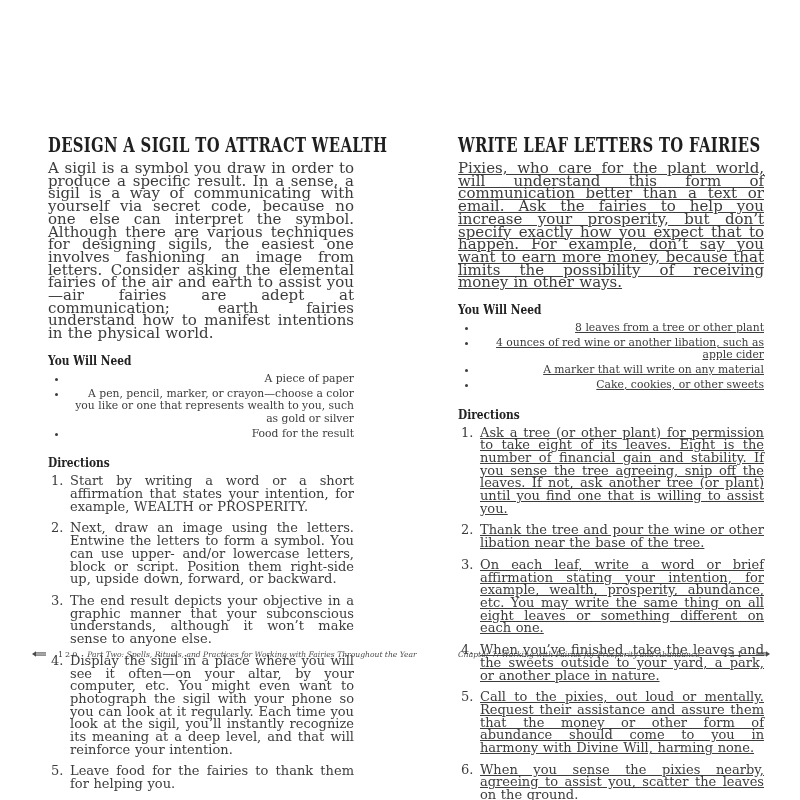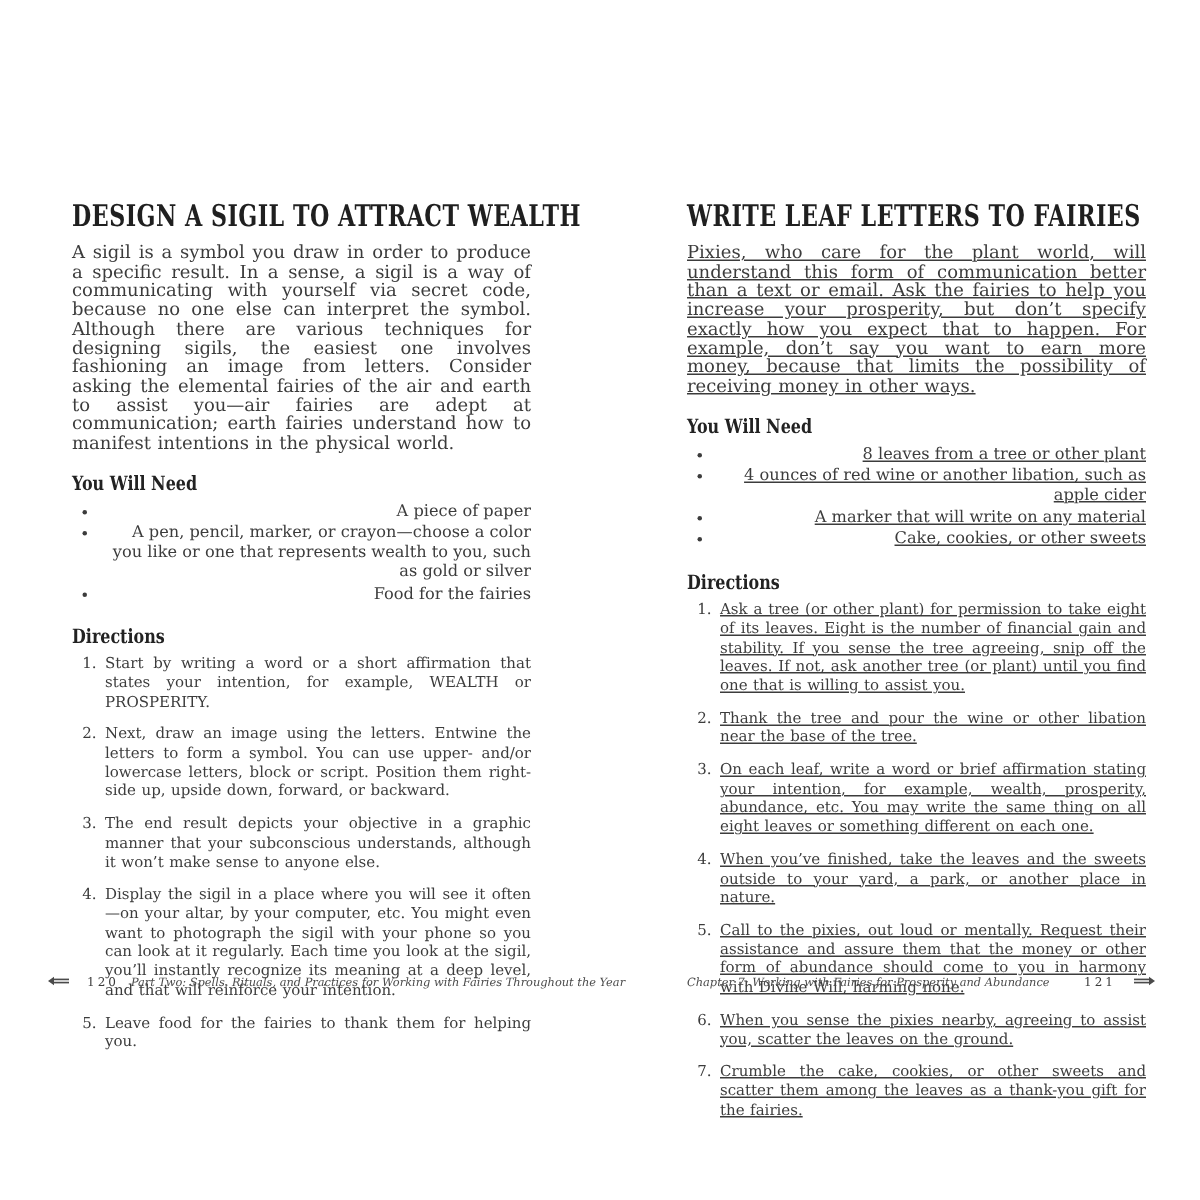--- a/index.html
+++ b/index.html
@@ -31,21 +31,21 @@
     font-weight: bold;
     font-size: 19px;
     letter-spacing: 0.4px;
     color: #1f1f1f;
     transform: scale(0.78, 1.05);
     transform-origin: left bottom;
     white-space: nowrap;
     margin: 0 0 6px 0;
   }
   .body-text {
-    font-size: 12px;
+    font-size: 15px;
     line-height: 12.7px;
     text-align: justify;
     margin: 0;
     word-spacing: 0.5px;
   }
   .subheading {
     display: inline-block;
     font-family: "DejaVu Serif", serif;
     font-weight: bold;
     font-size: 12.5px;
@@ -66,21 +66,21 @@
     text-align: right;
     margin: 0 0 2px 0;
     padding-left: 2px;
   }
   ol.directions {
     margin: 0;
     padding: 0 0 0 20px;
     list-style: decimal;
   }
   ol.directions li {
-    font-size: 10px;
+    font-size: 13px;
     line-height: 12.7px;
     text-align: justify;
     margin: 0 0 9px 0;
     padding-left: 2px;
     word-spacing: 0.5px;
   }
   .footer {
     position: absolute;
     top: 650px;
     height: 14px;
@@ -115,21 +115,21 @@
 <div class="spread">
 
   <div class="page page-left">
     <h2 class="section-heading">DESIGN A SIGIL TO ATTRACT WEALTH</h2>
     <p class="body-text">A sigil is a symbol you draw in order to produce a specific result. In a sense, a sigil is a way of communicating with yourself via secret code, because no one else can interpret the symbol. Although there are various techniques for designing sigils, the easiest one involves fashioning an image from letters. Consider asking the elemental fairies of the air and earth to assist you—air fairies are adept at communication; earth fairies understand how to manifest intentions in the physical world.</p>
 
     <div class="subheading">You Will Need</div>
     <ul class="materials">
       <li>A piece of paper</li>
       <li>A pen, pencil, marker, or crayon—choose a color you like or one that represents wealth to you, such as gold or silver</li>
-      <li>Food for the fairies</li>
+      <li>Food for the result</li>
     </ul>
 
     <div class="subheading">Directions</div>
     <ol class="directions">
       <li>Start by writing a word or a short affirmation that states your intention, for example, WEALTH or PROSPERITY.</li>
       <li>Next, draw an image using the letters. Entwine the letters to form a symbol. You can use upper- and/or lowercase letters, block or script. Position them right-side up, upside down, forward, or backward.</li>
       <li>The end result depicts your objective in a graphic manner that your subconscious understands, although it won’t make sense to anyone else.</li>
       <li>Display the sigil in a place where you will see it often—on your altar, by your computer, etc. You might even want to photograph the sigil with your phone so you can look at it regularly. Each time you look at the sigil, you’ll instantly recognize its meaning at a deep level, and that will reinforce your intention.</li>
       <li>Leave food for the fairies to thank them for helping you.</li>
     </ol>

